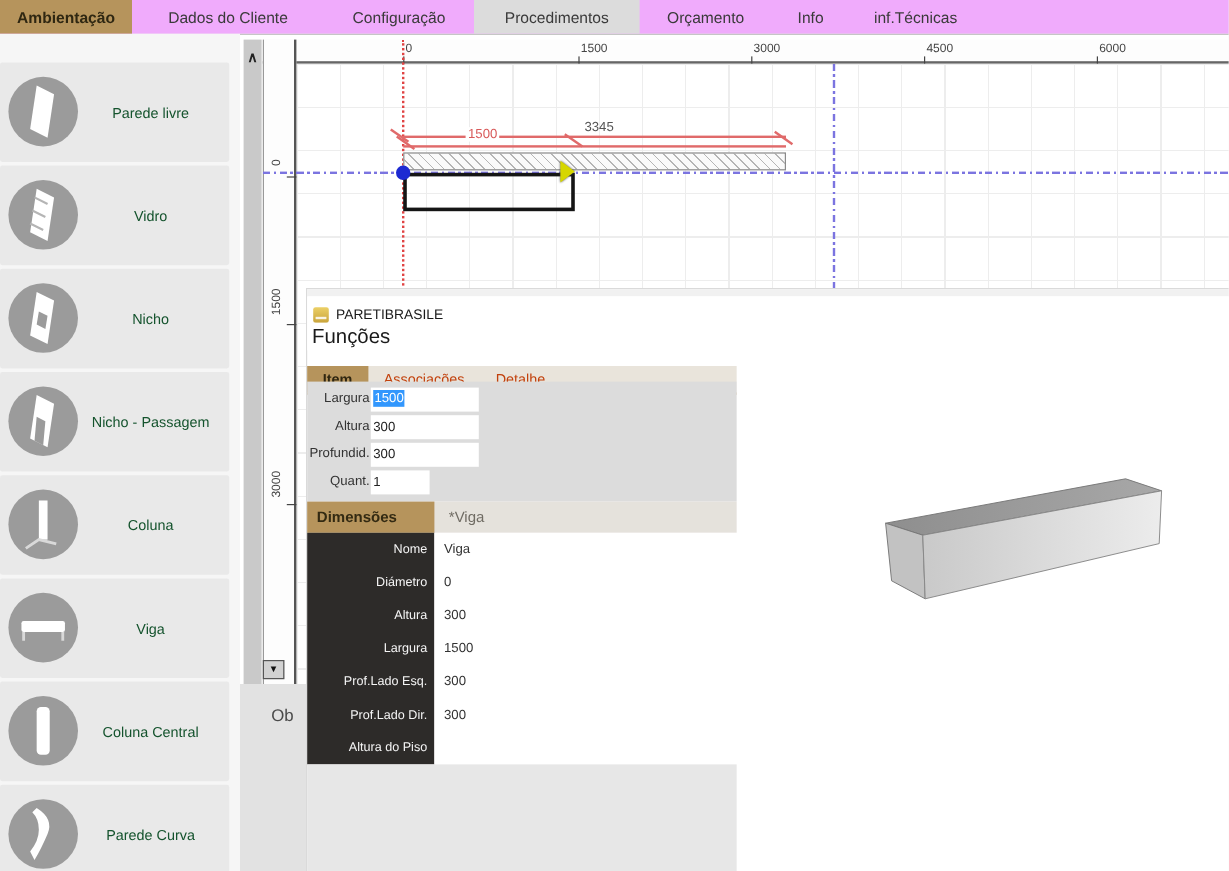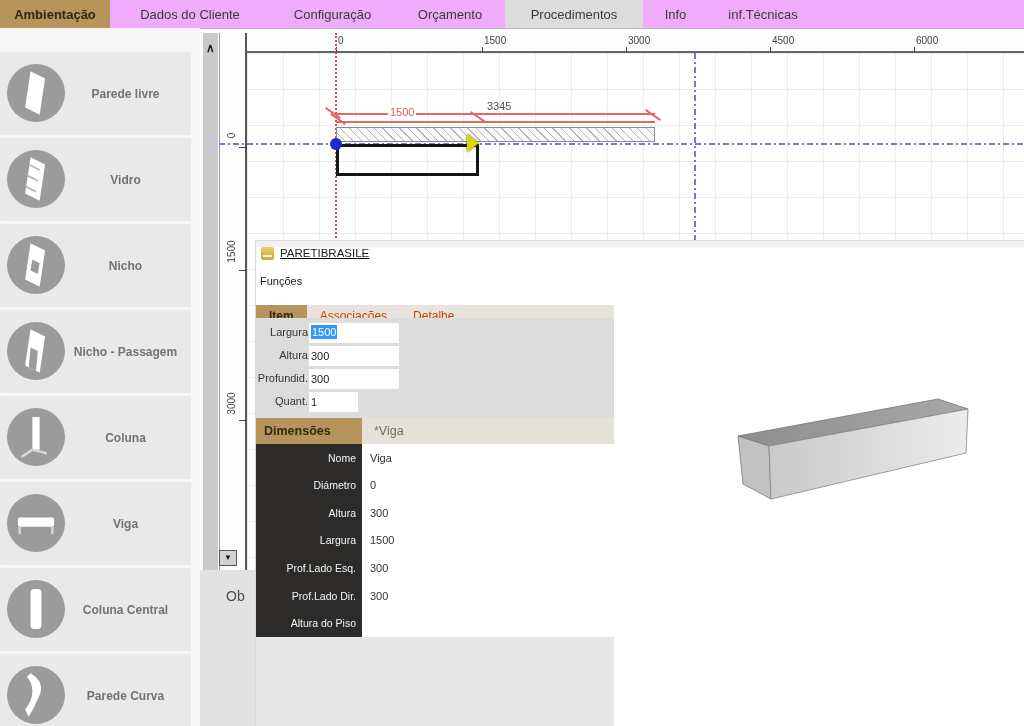--- a/index.html
+++ b/index.html
@@ -17,21 +17,21 @@
   .menu-tab.hover { background:#dcdcdc; }
 
   
   #sidebar { left:0; top:28px; width:200px; height:698px; background:#f6f6f6; z-index:5; }
   .side-item { position:absolute; left:0; width:191px; height:83px;
     background:#e9e9e9; border-radius:2px; }
   .side-icon { position:absolute; left:7px; top:12px; width:58px; height:58px;
     border-radius:50%; background:#9b9b9b; }
   .side-label { position:absolute; left:66px; right:6px; top:0; height:83px;
     display:flex; align-items:center; justify-content:center; text-align:left;
-    font-size:12px; font-weight:bold; color:#737373; }
+    font-size:12px; font-weight:normal; color:#14532d; }
 
   
   #canvas-wrap { left:200px; top:28px; width:824px; height:542px; background:#ffffff;
     border-top:1px solid #b9b9b9; z-index:1; }
   #scroll-strip { left:203px; top:33px; width:15px; height:537px; background:#c9c9c9; z-index:2;}
   #scroll-up { left:203px; top:40px; width:15px; height:16px; text-align:center;
     font-size:12px; font-weight:bold; color:#222; line-height:16px; z-index:3; }
   #ruler-v { left:219px; top:33px; width:28px; height:537px; background:#fdfdfd;
     border-left:1px solid #999; border-right:2px solid #555; z-index:2; }
   #ruler-h { left:219px; top:33px; width:805px; height:20px; background:#fdfdfd;
@@ -76,29 +76,29 @@
 
   
   #under-canvas { left:200px; top:570px; width:824px; height:156px; background:#e2e2e2; z-index:1; }
   #ob-label { left:226px; top:588px; font-size:14px; color:#4a4a4a; z-index:2; }
 
   
   #dialog { left:255px; top:240px; width:769px; height:486px; background:#ffffff;
     border:1px solid #dadada; border-bottom:none; border-right:none; z-index:10; }
   #dlg-topstrip { left:0; top:0; width:769px; height:6px; background:#f1f1f1; }
   #dlg-title { left:0; top:6px; width:769px; height:22px; background:#ffffff;
-    display:flex; align-items:flex-start;text-decoration:underline; }
+    display:flex; align-items:flex-end; }
   #dlg-icon { width:13px; height:13px; margin:0 6px 0 5px; border-radius:2px;
     background:linear-gradient(#ecd066,#c9a43b); position:relative; }
   #dlg-icon::after { content:""; position:absolute; left:2px; bottom:3px; width:9px;
     height:2px; background:rgba(255,255,255,.85); }
   #dlg-title-text { font-size:11.5px; color:#1a1a1a; }
   #dlg-menu { left:0; top:28px; width:769px; height:23px; background:#ffffff;
     display:flex; align-items:center; }
-  #dlg-menu-funcoes { font-size:11px; color:#1a1a1a; padding-left:4px; }
+  #dlg-menu-funcoes { font-size:17px; color:#1a1a1a; padding-left:4px; }
   #dlg-tabstrip { left:0; top:64px; width:358px; height:24px; background:#e9e4db;
     border-bottom:2px solid #b6945c; display:flex; }
   .dlg-tab { height:22px; display:flex; align-items:center; justify-content:center;
     font-size:12px; color:#c2410c; padding:0 13px; }
   .dlg-tab.active { background:#b6945c; color:#2f2610; font-weight:bold; }
 
   #dlg-form { left:0; top:77px; width:358px; height:100px; background:#dcdcdc; }
   .form-row { position:absolute; left:0; width:358px; height:20px; }
   .form-label { position:absolute; left:0; width:52px; text-align:right;
     font-size:11px; color:#333; top:3px; }
@@ -132,22 +132,22 @@
 </style>
 </head>
 <body>
 
 <div id="stage">
 
   <div id="menubar" class="abs">
     <div class="menu-tab active" style="width:110px">Ambientação</div>
     <div class="menu-tab" style="width:160px">Dados do Cliente</div>
     <div class="menu-tab" style="width:125px">Configuração</div>
+    <div class="menu-tab hover" style="width:138px">Procedimentos</div>
     <div class="menu-tab" style="width:110px">Orçamento</div>
-    <div class="menu-tab hover" style="width:138px">Procedimentos</div>
     <div class="menu-tab" style="width:65px">Info</div>
     <div class="menu-tab" style="width:110px">inf.Técnicas</div>
   </div>
 
   <div id="sidebar" class="abs">
     <div class="side-item" style="top:24px">
       <div class="side-icon">
         <svg width="58" height="58" viewBox="0 0 32 32">
             <polygon points="13,4 21,8 18,28 10,24" fill="#ffffff"></polygon>
           </svg>

